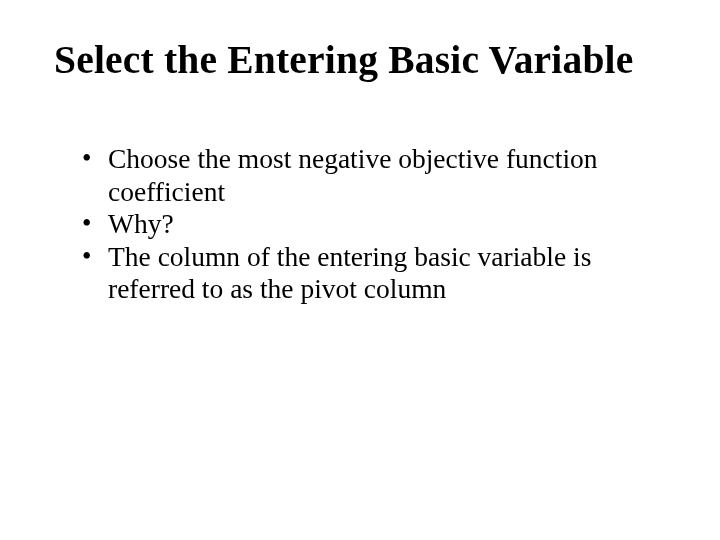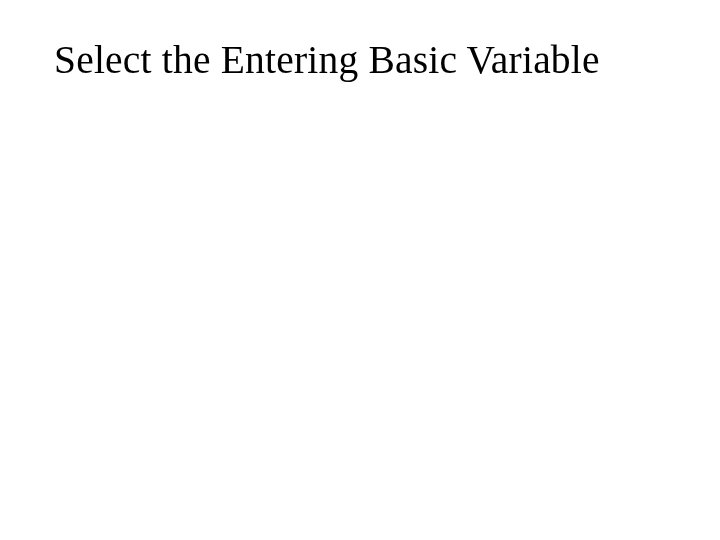--- a/index.html
+++ b/index.html
@@ -12,21 +12,21 @@
     color: #000000;
   }
   .slide {
     box-sizing: border-box;
     width: 720px;
     height: 540px;
     padding: 38px 54px 0 54px;
   }
   .title {
     font-size: 39.5px;
-    font-weight: 400;
+    font-weight: 700;
     line-height: 1.15;
     margin: 0 0 60px 0;
     letter-spacing: 0.2px;
   }
   ul.bullets {
     list-style: none;
     padding: 0;
     margin: 0 0 0 28px;
     font-size: 27.5px;
     line-height: 1.18;
@@ -44,14 +44,17 @@
     font-size: 27px;
     line-height: 1.18;
   }
 </style>
 </head>
 <body>
 
 <div class="slide">
   <h1 class="title">Select the Entering Basic Variable</h1>
   <ul class="bullets">
+    <li>Choose the most negative objective function coefficient</li>
+    <li>Why?</li>
+    <li>The column of the entering basic variable is referred to as the pivot column</li>
   </ul>
 </div>
 
 </body></html>

